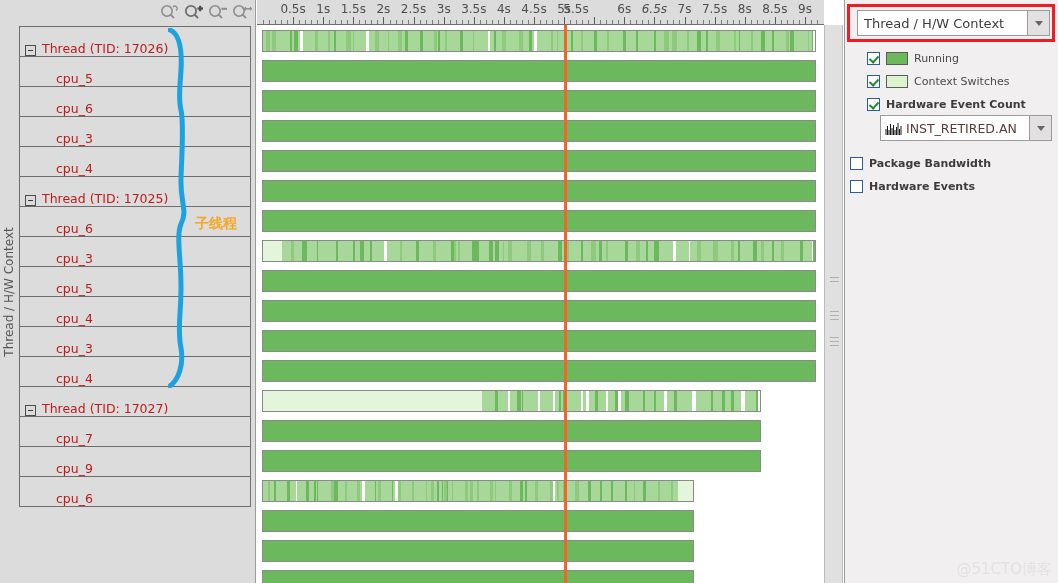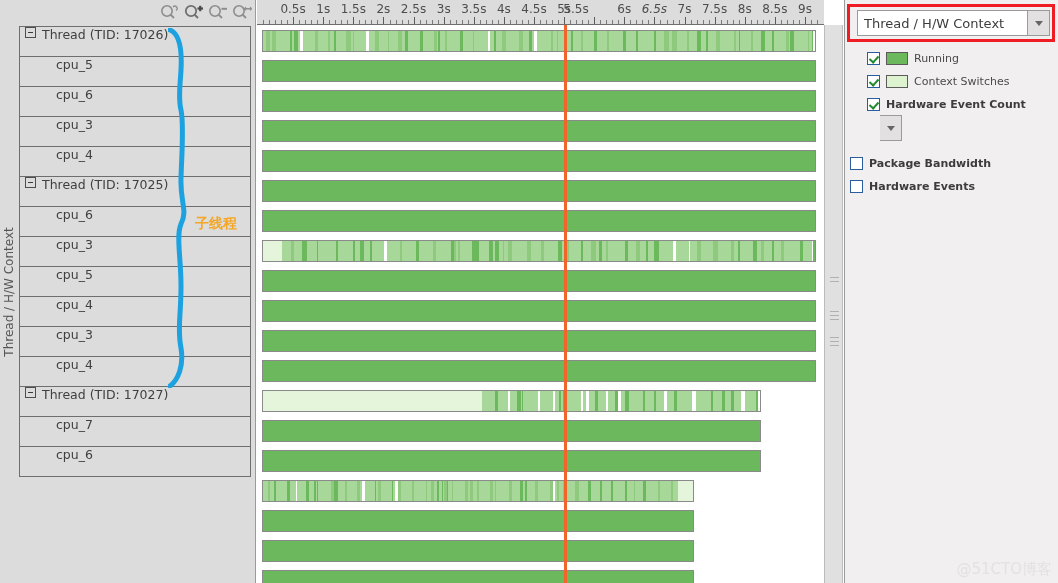--- a/index.html
+++ b/index.html
@@ -55,23 +55,23 @@
     position: absolute; left: 19px; top: 26px;
     width: 232px;
     border: 1px solid #6e6e6e;
     border-bottom: none;
     background: #dcdcdc;
   }
   .tree-row {
     height: 30px;
     border-bottom: 1px solid #6e6e6e;
     display: flex;
-    align-items: flex-start;
+    align-items: flex-end;
     font-size: 12.5px;
-    color: #404040;
+    color: #b91c1c;
     background: #dcdcdc;
     padding-left: 5px;
     white-space: nowrap;
     overflow: hidden;
   }
   .tree-row.leaf { padding-left: 36px; }
   .expander {
     width: 11px; height: 11px;
     border: 1px solid #4d4d4d;
     background: #dcdcdc;
@@ -364,20 +364,23 @@
         </div>
         <div class="tree-row leaf">
           <span>cpu_4</span>
         </div>
         <div class="tree-row group">
           <div class="expander"></div>
           <span>Thread (TID: 17027)</span>
         </div>
         <div class="tree-row leaf">
           <span>cpu_7</span>
+        </div>
+        <div class="tree-row leaf">
+          <span>cpu_9</span>
         </div>
         <div class="tree-row leaf">
           <span>cpu_6</span>
         </div>
       </div>
 
     <svg id="annotation-bracket" viewBox="0 0 26 360" preserveAspectRatio="none">
       <path d="M2 2 C 12 6, 14 24, 13 42 C 12 60, 10 70, 13 82 C 16 96, 14 120, 13 150
                C 12 175, 20 182, 13 196 C 8 208, 13 230, 13 258
                C 13 290, 9 300, 13 320 C 16 338, 10 352, 2 358" fill="none" stroke="#1ca2e0" stroke-width="5" stroke-linecap="round" stroke-linejoin="round"></path>
@@ -812,18 +815,39 @@
   <div id="context-select-wrap">
     <div id="context-select">
       <div class="field">Thread / H/W Context</div>
       <div class="combo-arrow">
           <i></i>
         </div>
     </div>
   </div>
 
   <div id="event-combo">
+    <div class="field">
+      <span class="hist-icon">
+        <svg width="17" height="13" viewBox="0 0 17 13">
+          <rect x="0" y="0" width="17" height="13" fill="#ffffff"></rect>
+          <g fill="#1b1b1b">
+            <rect x="0.5" y="7" width="1" height="6"></rect>
+              <rect x="2" y="4" width="1" height="9"></rect>
+            <rect x="3.5" y="8" width="1" height="5"></rect>
+              <rect x="5" y="2" width="1" height="11"></rect>
+            <rect x="6.5" y="6" width="1" height="7"></rect>
+              <rect x="8" y="3" width="1" height="10"></rect>
+            <rect x="9.5" y="8" width="1" height="5"></rect>
+              <rect x="11" y="5" width="1" height="8"></rect>
+            <rect x="12.5" y="1" width="1" height="12"></rect>
+              <rect x="14" y="7" width="1" height="6"></rect>
+            <rect x="15.5" y="4" width="1" height="9"></rect>
+          </g>
+        </svg>
+      </span>
+      <span>INST_RETIRED.AN</span>
+    </div>
     <div class="combo-arrow">
         <i></i>
       </div>
   </div>
 
 </div>
 
 </body></html>

